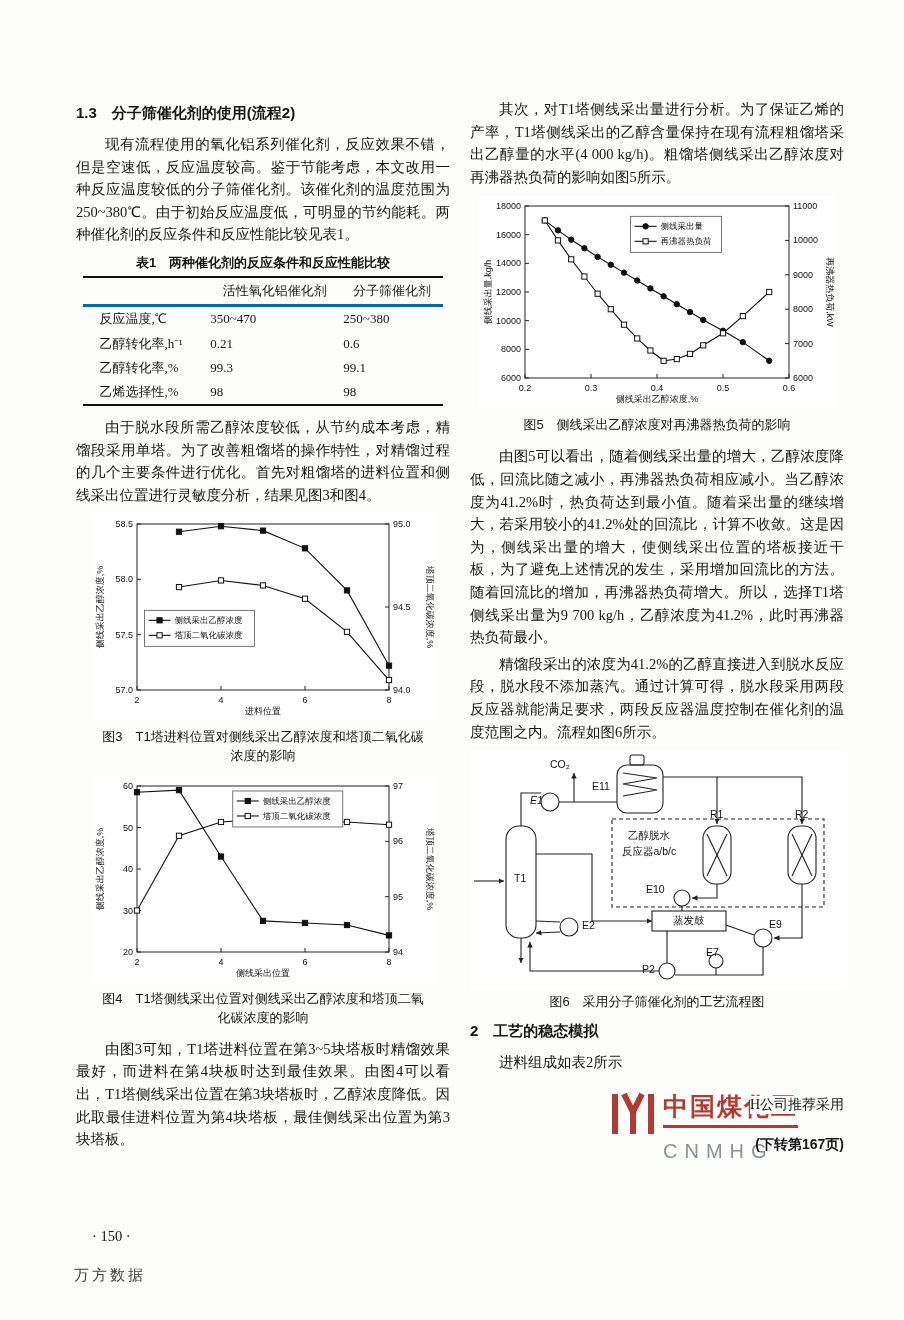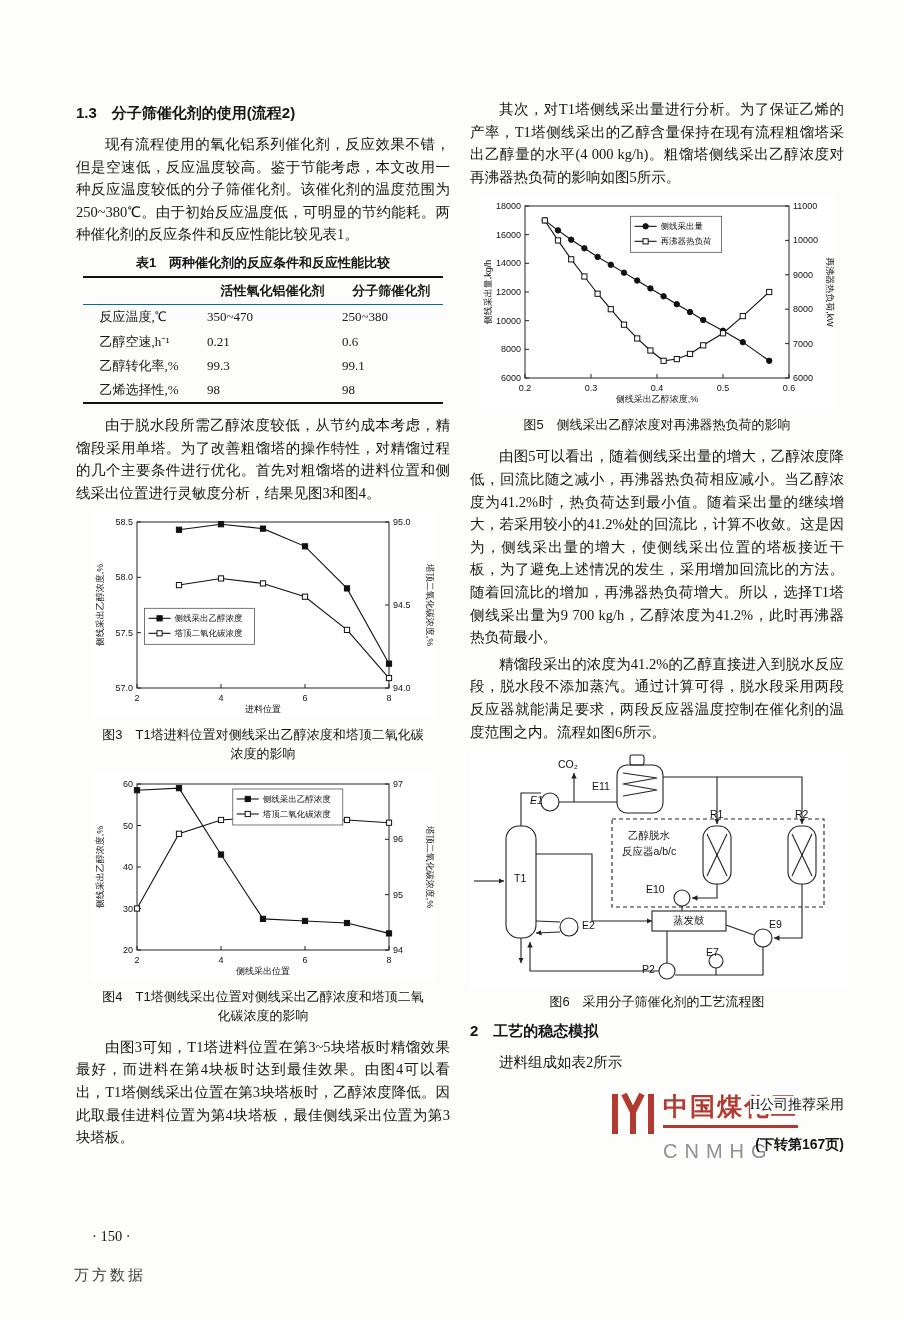--- a/index.html
+++ b/index.html
@@ -4,21 +4,21 @@
 <style>
   html,body{margin:0;padding:0;background:#ececea;}
   .page{position:relative;width:904px;height:1320px;background:#fdfdfc;font-family:"Liberation Serif",serif;color:#151515;overflow:hidden;margin:0 auto;}
   .col{position:absolute;}
   .col-left{left:76px;top:104px;width:374px;}
   .col-right{left:470px;top:98px;width:374px;}
   .sec-heading{font-size:15px;font-weight:bold;margin:0 0 10px 0;font-family:"Liberation Sans",sans-serif;}
   .para{font-size:14.5px;line-height:1.56;text-align:justify;text-indent:2em;margin:0 0 4px 0;}
   .table-title{font-size:13px;font-weight:bold;text-align:center;margin:8px 0 4px 0;font-family:"Liberation Sans",sans-serif;}
   .data-table{width:96%;margin:0 auto 10px auto;border-collapse:collapse;font-size:13px;border-top:2px solid #111;border-bottom:2px solid #111;}
-  .data-table th{border-bottom:1px solid #0369a1;font-weight:bold;padding:4px 2px;}
+  .data-table th{border-bottom:3px solid #0369a1;font-weight:normal;padding:4px 2px;}
   .data-table td{padding:3px 2px;text-align:left;}
   .data-table td:first-child{text-align:left;padding-left:16px;}
   .figure{margin:8px 0 10px 0;text-align:center;}
   .figure svg{display:inline-block;background:#fff;}
   .fig-caption{font-size:13px;font-weight:normal;text-align:center;line-height:1.45;margin:4px auto 0 auto;max-width:330px;font-family:"Liberation Sans",sans-serif;}
   .diagram{position:relative;width:377px;height:238px;margin:0 auto;}
   .diag-label{position:absolute;font-size:10.5px;line-height:1.1;white-space:nowrap;font-family:"Liberation Sans",sans-serif;color:#111;}
   .wm-block{position:relative;height:96px;margin-top:6px;}
   .wm-inner{position:absolute;left:140px;top:10px;display:flex;align-items:flex-start;gap:7px;}
   .wm-text{display:flex;flex-direction:column;}
@@ -47,21 +47,21 @@
           <th>分子筛催化剂</th>
         </tr>
       </thead>
       <tbody>
         <tr>
           <td>反应温度,℃</td>
           <td>350~470</td>
           <td>250~380</td>
         </tr>
         <tr>
-          <td>乙醇空速,h⁻¹</td>
+          <td>乙醇转化率,h⁻¹</td>
           <td>0.21</td>
           <td>0.6</td>
         </tr>
         <tr>
           <td>乙醇转化率,%</td>
           <td>99.3</td>
           <td>99.1</td>
         </tr>
         <tr>
           <td>乙烯选择性,%</td>
@@ -334,21 +334,21 @@
 
             <line x1="51" y1="187" x2="51" y2="212" marker-end="url(#arw)"></line>
             <circle cx="99" cy="176" r="9"></circle>
             <line x1="66" y1="170" x2="90" y2="171"></line>
             <line x1="90" y1="181" x2="66" y2="182" marker-end="url(#arw)"></line>
 
             <polyline points="66,103 122,103 122,170 182,170" marker-end="url(#arw)"></polyline>
           </g>
         </svg>
         <div id="diag-labels">
-            <span class="diag-label" style="left: 88px; top: 8px;">CO₂</span>
+            <span class="diag-label" style="left: 80px; top: 8px;">CO₂</span>
             <span class="diag-label" style="left: 60px; top: 44px; font-style: italic;">E1</span>
             <span class="diag-label" style="left: 122px; top: 30px;">E11</span>
             <span class="diag-label" style="left: 240px; top: 58px;">R1</span>
             <span class="diag-label" style="left: 325px; top: 58px;">R2</span>
             <span class="diag-label" style="left: 158px; top: 79px;">乙醇脱水</span>
             <span class="diag-label" style="left: 152px; top: 95px;">反应器a/b/c</span>
             <span class="diag-label" style="left: 44px; top: 122px;">T1</span>
             <span class="diag-label" style="left: 176px; top: 133px;">E10</span>
             <span class="diag-label" style="left: 203px; top: 164px;">蒸发鼓</span>
             <span class="diag-label" style="left: 273px; top: 168px; margin-left: 26px;">E9</span>

